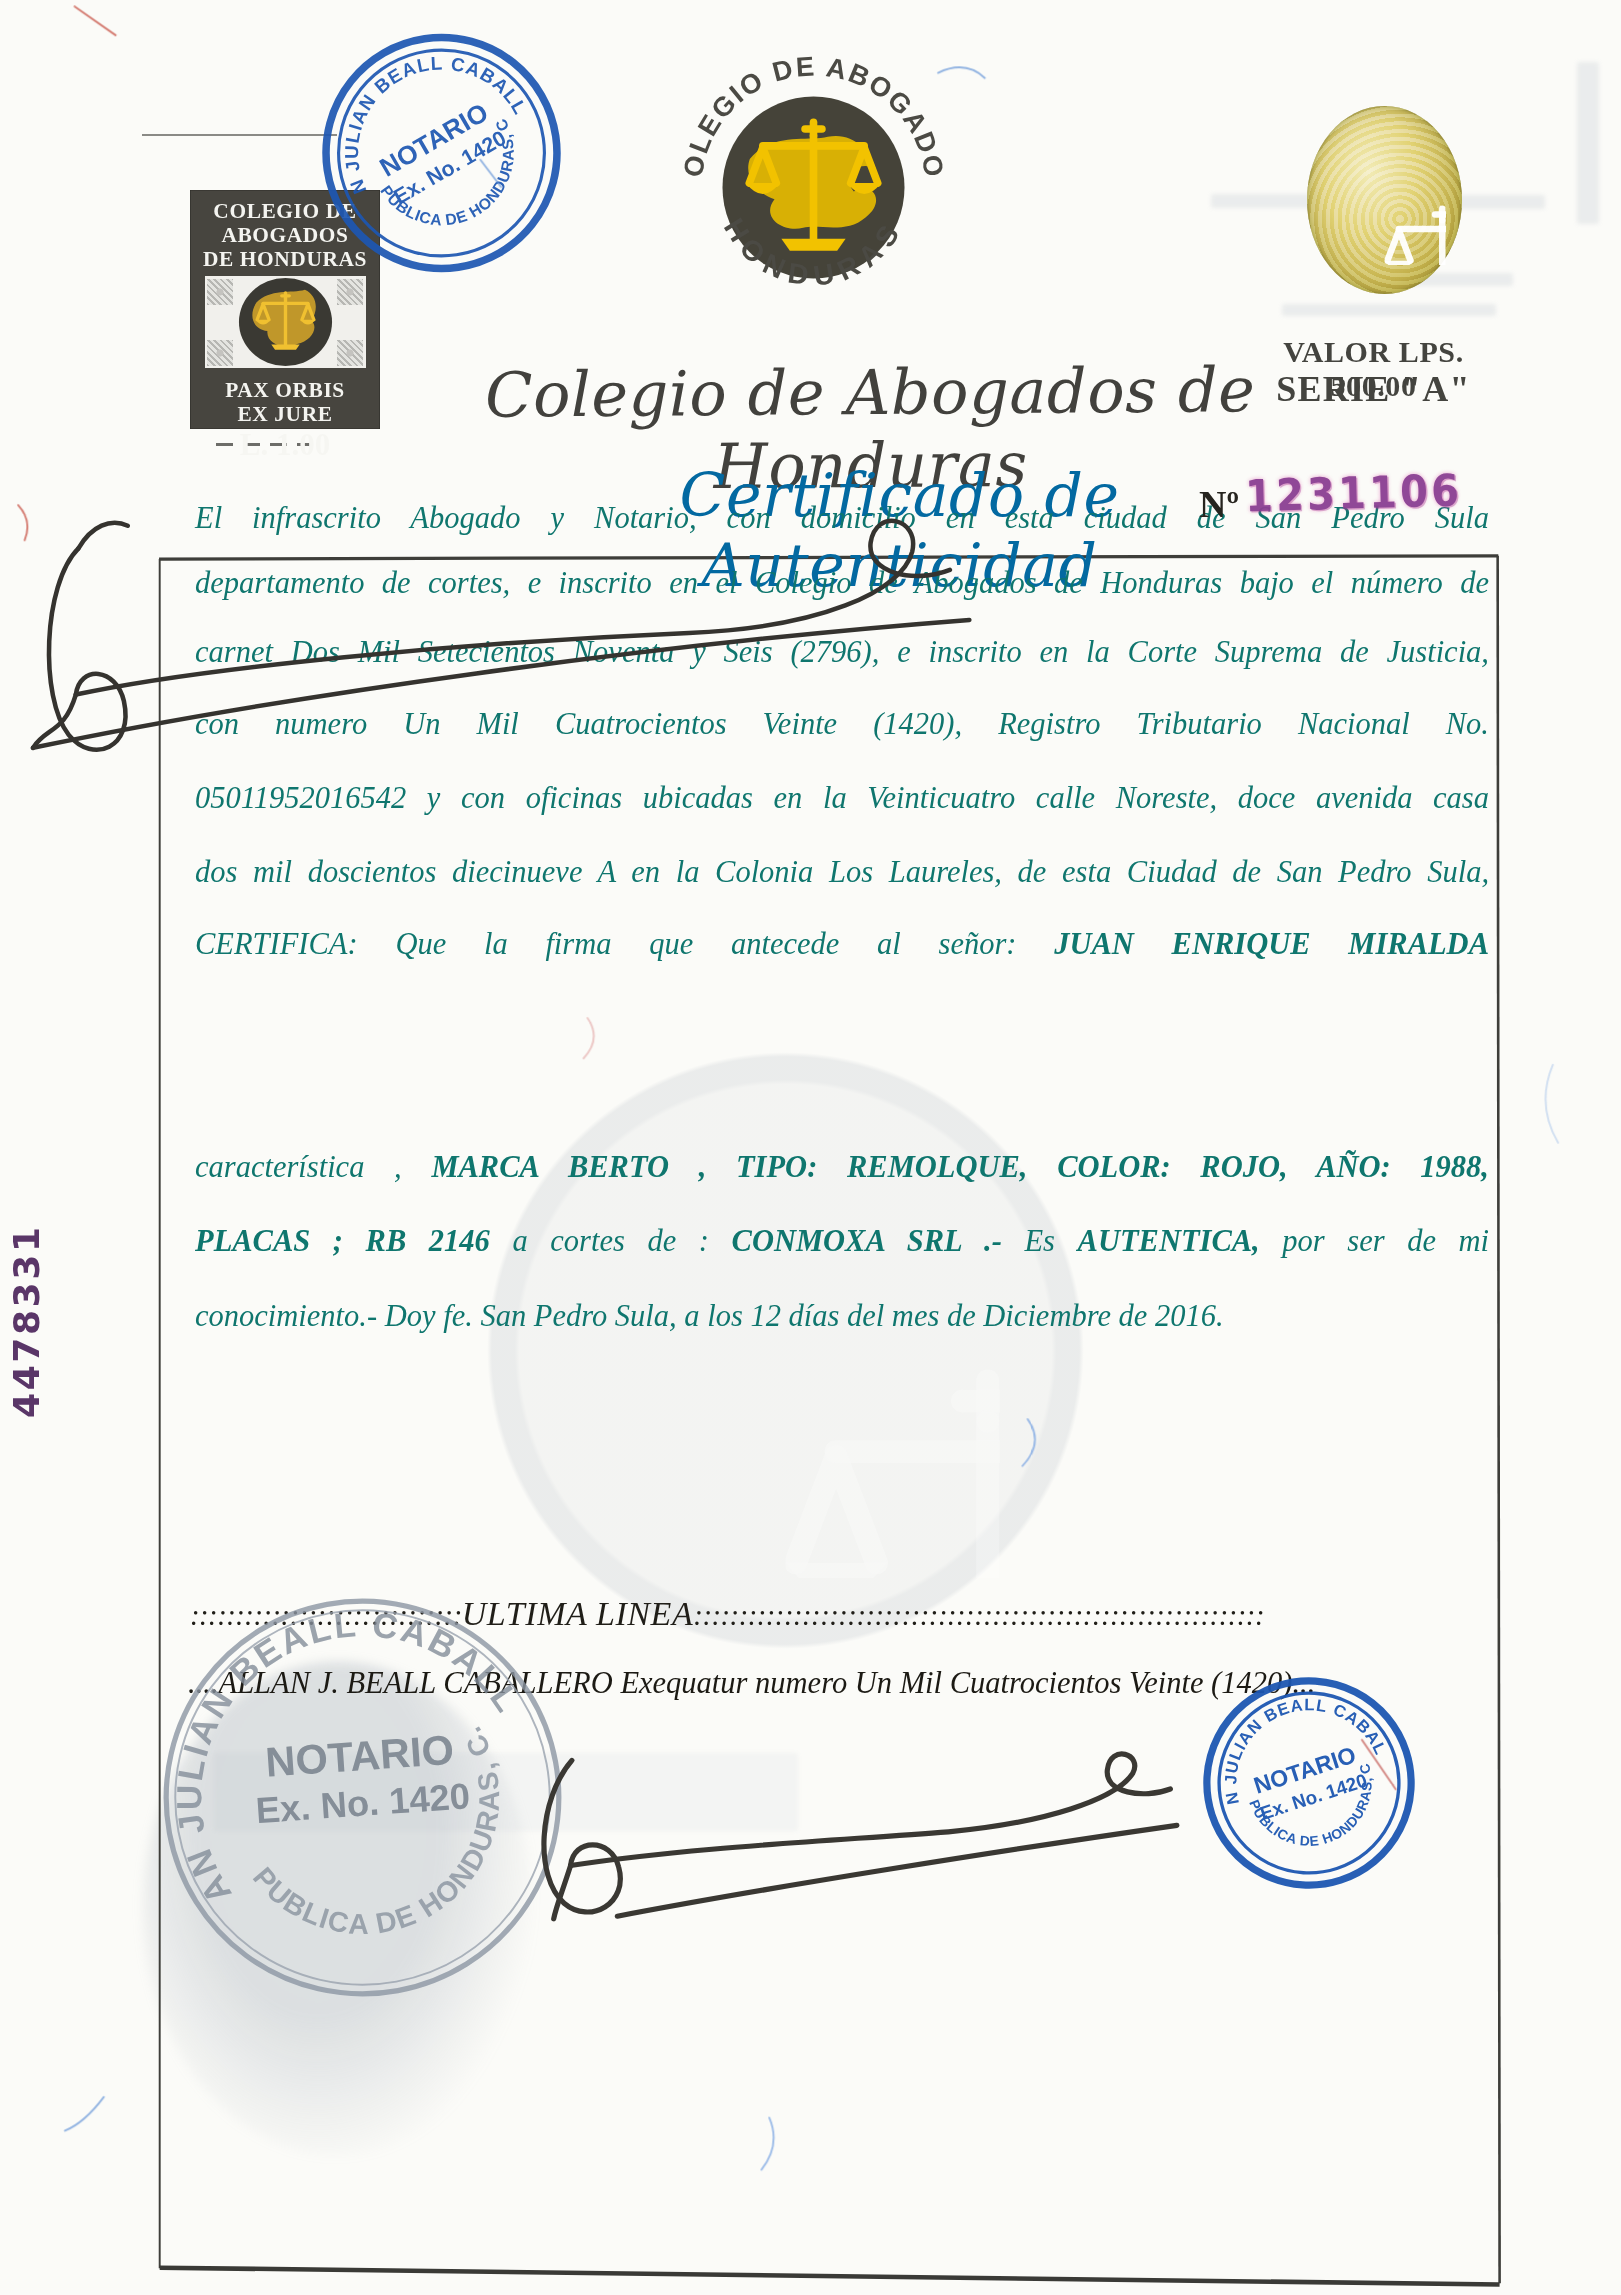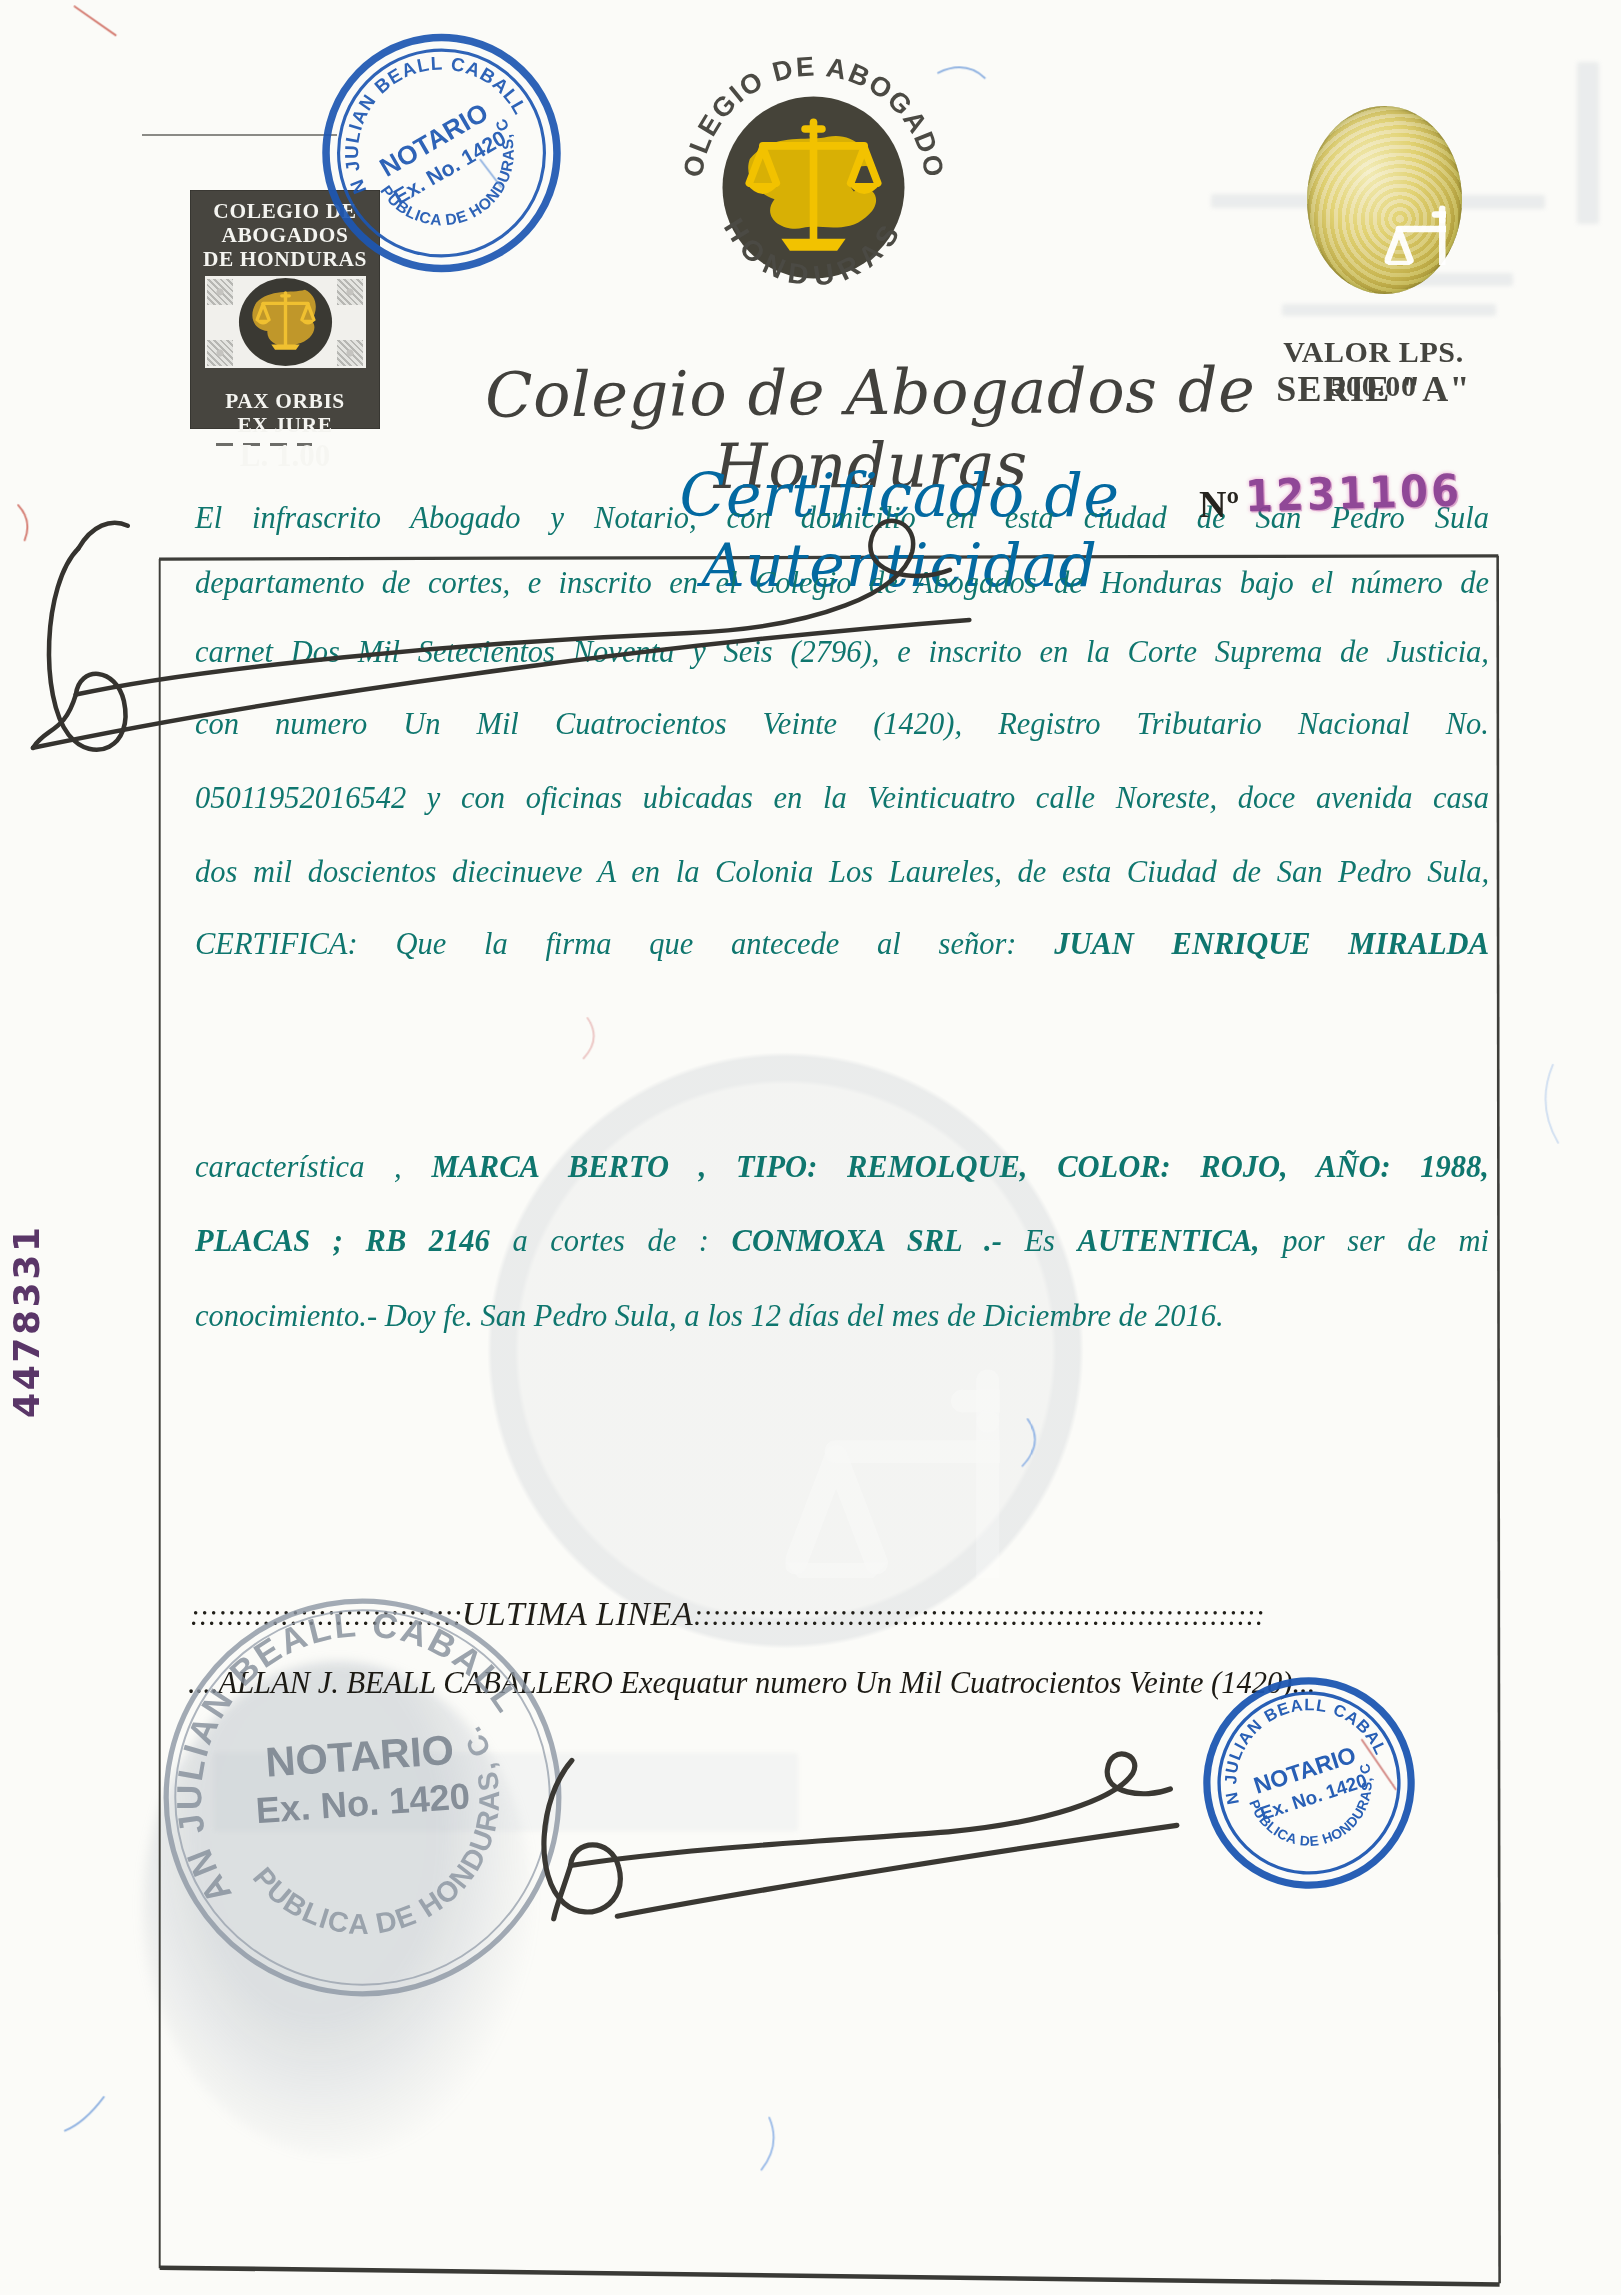--- a/index.html
+++ b/index.html
@@ -9,21 +9,21 @@
   .abs{position:absolute;}
   .ghost{position:absolute;background:rgba(125,138,160,.13);filter:blur(1.9px);border-radius:2.6px;}
   
   .fiscal{position:absolute;left:190px;top:190px;width:190px;height:239px;background:#47453f;
           box-shadow:0 0 0 0.6px #2e2d29 inset;display:flex;flex-direction:column;align-items:center;z-index:5;}
   .fiscal .tname{color:#f4f4f0;font-weight:bold;font-size:21.4px;line-height:24px;letter-spacing:0.6px;text-align:center;margin-top:9px;}
   .fiscal .panel{position:relative;width:161px;height:97px;background:#f1f0ec;margin-top:5.2px;display:flex;align-items:center;justify-content:center;}
   .fiscal .orn{position:absolute;width:26px;height:26px;background:
       radial-gradient(circle at 50% 50%, #b9b9b5 0 3.2px, transparent 3.9px),
       repeating-linear-gradient(45deg,#a9a9a5 0 1.9px,#e2e2de 1.9px 4.5px);opacity:.8;}
-  .fiscal .motto{color:#f4f4f0;font-weight:bold;font-size:21.4px;line-height:24px;letter-spacing:0.6px;text-align:center;margin-top:21px;}
+  .fiscal .motto{color:#f4f4f0;font-weight:bold;font-size:21.4px;line-height:24px;letter-spacing:0.6px;text-align:center;margin-top:10px;}
   .fiscal .val{color:#f6f6f2;font-weight:bold;font-size:31px;margin-top:1.3px;}
   
   .valor{position:absolute;left:1237px;top:335px;width:273px;text-align:center;font-weight:bold;
          font-size:30px;color:#44443f;letter-spacing:0.6px;}
   .serie{position:absolute;left:1237px;top:368px;width:273px;text-align:center;font-weight:bold;
          font-size:36px;color:#44443f;letter-spacing:1.3px;}
   
   .script1{position:absolute;left:390px;top:356px;width:961px;text-align:center;
            font-family:"DejaVu Serif",serif;font-style:italic;font-size:62px;color:#42413d;
            transform:rotate(-.4deg);letter-spacing:0.6px;z-index:3;}

